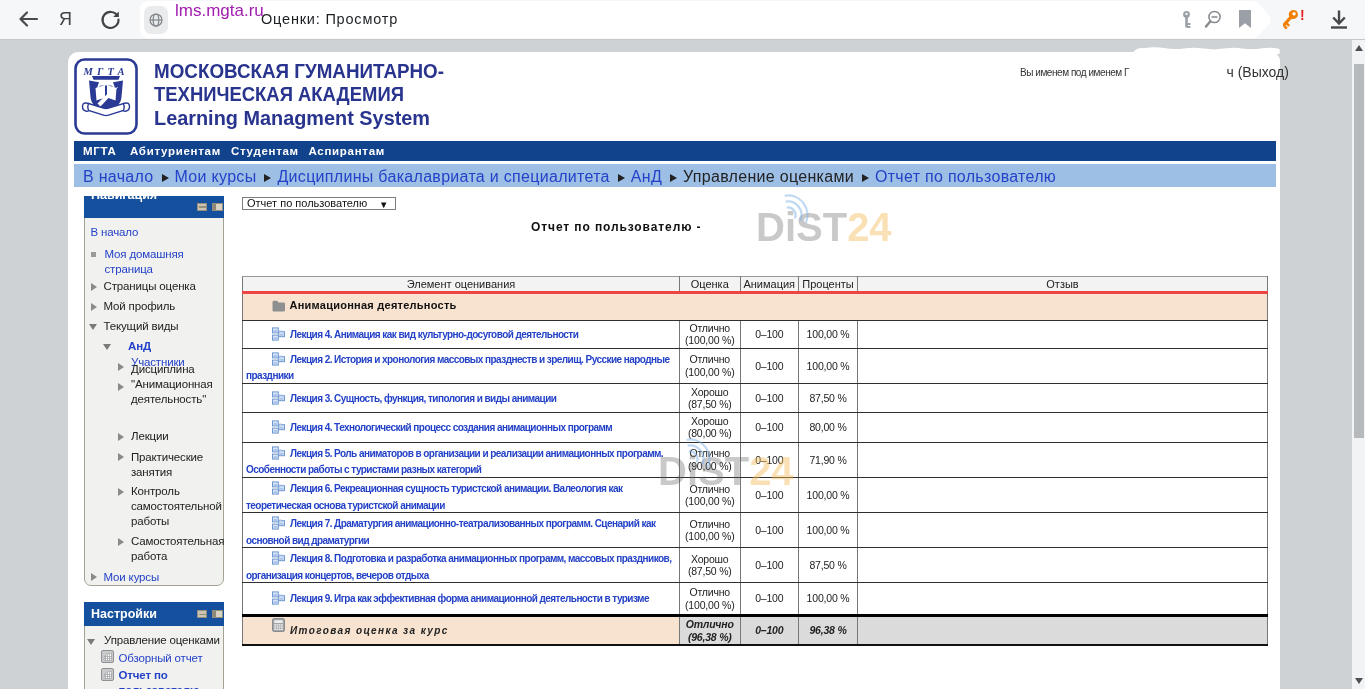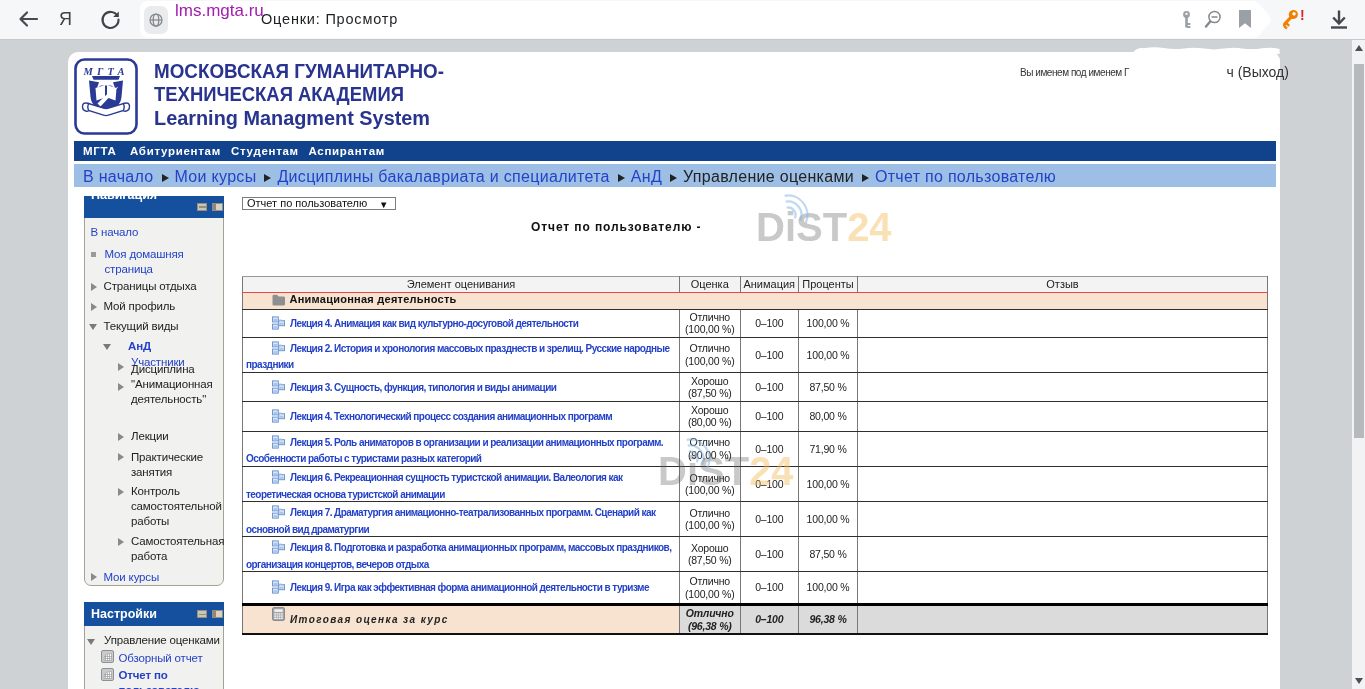--- a/index.html
+++ b/index.html
@@ -7,21 +7,21 @@
 .tri-r{width:0;height:0;border-left:6px solid #8a8a8a;border-top:4px solid transparent;border-bottom:4px solid transparent}
 .tri-d{width:0;height:0;border-top:6px solid #7a7a7a;border-left:4.5px solid transparent;border-right:4.5px solid transparent}
 .sep{width:0;height:0;border-left:7px solid #222;border-top:4.5px solid transparent;border-bottom:4.5px solid transparent;display:inline-block}
 a{text-decoration:none}
 .lnk{color:#2442c8}
 .dk{color:#222}
 .nav-it{position:absolute;font-size:11.5px;line-height:15px;letter-spacing:-0.15px}
 
 #gtable{border-collapse:collapse;table-layout:fixed;width:1025px;font-size:11px;color:#111;border:1px solid #666}
 #gtable th,#gtable td{border:1px solid #777;border-top:1px solid #2f2f2f;border-bottom:1px solid #2f2f2f;vertical-align:top;overflow:hidden;padding:0}
-#gtable tr.hd th{background:#f3f3f3;font-weight:normal;font-size:11px;color:#222;border-top:1px solid #999;border-bottom:1px solid #ef4444;vertical-align:middle}
+#gtable tr.hd th{background:#f3f3f3;font-weight:normal;font-size:11px;color:#222;border-top:1px solid #999;border-bottom:3px solid #ef4444;vertical-align:middle}
 #gtable tr.cat td{background:#f7e3d0;font-weight:bold;padding-left:3px;text-indent:26px;vertical-align:middle;letter-spacing:0.25px}
 #gtable td.n{padding-left:3px;padding-top:3px;text-indent:26px;vertical-align:middle;font-weight:bold;font-size:10px;line-height:13.5px;letter-spacing:-0.55px}
 #gtable td.n a{color:#2442c8}
 #gtable td.g{text-align:center;font-size:10.5px;line-height:12.5px;padding:1px 0;vertical-align:middle;color:#222;letter-spacing:-0.2px}
 #gtable tr.fin td{background:#dbdbdb;border-top:3px solid #000;border-bottom:2px solid #111}
 #gtable tr.fin td.fc{background:#f7e3d0}
 #gtable .fv{font-style:italic;font-weight:bold;color:#222}
 #gtable tr.fin td.fc{letter-spacing:1.4px;padding-top:0;padding-bottom:5px}
 #gtable tr.fin .ic{vertical-align:2px}
 .ic{display:inline-block;vertical-align:-3.5px;margin-right:5px;text-indent:0}
@@ -126,21 +126,21 @@
 <div class="abs" style="left:84px;top:195.5px;width:139.5px;height:22.5px;background:#15509e"></div>
 <div class="abs" style="left:91px;top:188px;font-size:12.5px;font-weight:bold;color:#fff">Навигация</div>
 <div class="abs" style="left:197px;top:202.5px;width:10px;height:8px;background:#cdc5b4;border:1px solid #958e7d"></div>
 <div class="abs" style="left:198.5px;top:206px;width:7px;height:1.5px;background:#958e7d"></div>
 <div class="abs" style="left:211.5px;top:202.5px;width:11px;height:8px;background:#d8d2c2;border:1px solid #958e7d"></div>
 <div class="abs" style="left:212.5px;top:203.5px;width:3px;height:6px;background:#8f8878"></div>
 <a class="nav-it lnk" style="left:90.5px;top:224.5px">В начало</a>
 <div class="abs" style="left:90.5px;top:252px;width:5px;height:5px;background:#9a9a9a"></div>
 <a class="nav-it lnk" style="left:104.5px;top:246.5px">Моя домашняя<br>страница</a>
 <div class="tri-r abs" style="left:90.5px;top:282.5px"></div>
-<div class="nav-it dk" style="left:103.5px;top:279px">Страницы отдыха</div>
+<div class="nav-it dk" style="left:103.5px;top:279px">Страницы оценка</div>
 <div class="tri-r abs" style="left:90.5px;top:302.5px"></div>
 <div class="nav-it dk" style="left:103.5px;top:299px">Мой профиль</div>
 <div class="tri-d abs" style="left:89px;top:324px"></div>
 <div class="nav-it dk" style="left:103.5px;top:319px">Текущий виды</div>
 <div class="tri-d abs" style="left:103px;top:344px"></div>
 <a class="nav-it lnk" style="left:128px;top:339px;font-weight:bold">АнД</a>
 <div class="tri-r abs" style="left:117.5px;top:362.5px"></div>
 <a class="nav-it lnk" style="left:131px;top:355px">Участники</a>
 <div class="tri-r abs" style="left:117.5px;top:382.5px"></div>
 <div class="nav-it dk" style="left:131px;top:362px">Дисциплина<br>"Анимационная<br>деятельность"</div>
@@ -206,21 +206,21 @@
       <col style="width:410px">
     </colgroup>
 <tbody>
       <tr class="hd" style="height:16px">
         <th>Элемент оценивания</th>
         <th>Оценка</th>
         <th>Анимация</th>
         <th>Проценты</th>
         <th>Отзыв</th>
       </tr>
-<tr class="cat" style="height:17px">
+<tr class="cat" style="height:28px">
         <td colspan="5"><span class="ic"><svg width="14" height="12" viewBox="0 0 14 12">
               <path d="M0.5,2.2 Q0.5,0.8 1.9,0.8 h3.2 l1.5,1.6 h5 q1.4,0 1.4,1.4 v6.4 q0,1.4 -1.4,1.4 h-9.7 q-1.4,0 -1.4,-1.4 z" fill="#8d8f91"></path>
             </svg></span>Анимационная деятельность</td>
       </tr>
 <tr style="height:27.5px">
         <td class="n"><span class="ic"><svg width="13" height="14" viewBox="0 0 13 14">
               <g stroke="#6f97cf" stroke-width="1" fill="#d9e6f7">
                 <rect x="0.5" y="0.9" width="5.8" height="5"></rect>
                 <rect x="0.5" y="8.1" width="5.8" height="5"></rect>
                 <rect x="6.7" y="4.7" width="5.8" height="5"></rect>

